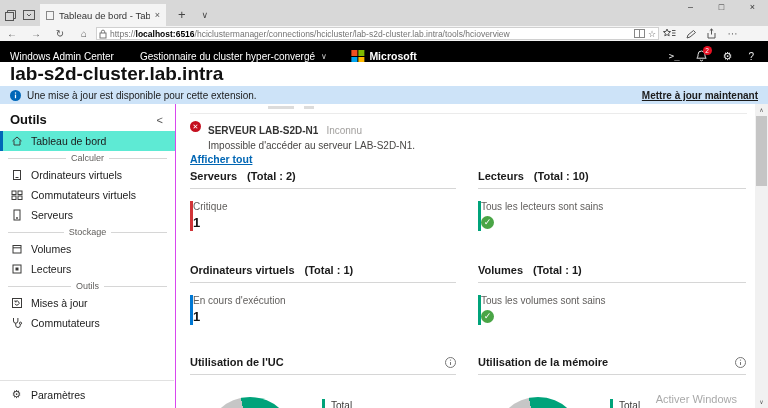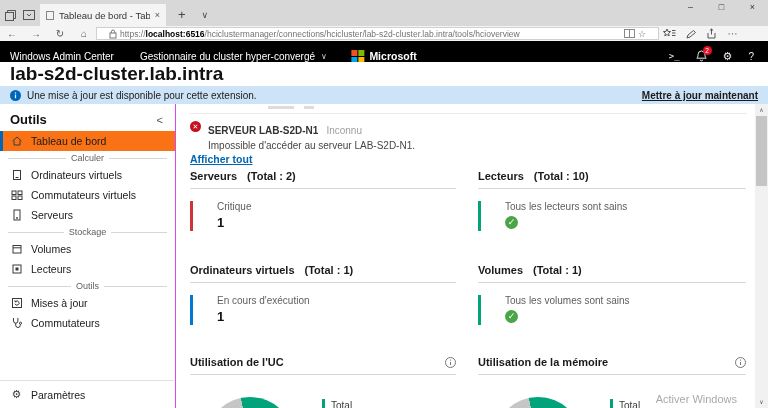--- a/index.html
+++ b/index.html
@@ -15,21 +15,21 @@
   .tab-title { flex:1; white-space:nowrap; overflow:hidden; }
   .tab-close { font-size:9px; color:#555; cursor:default; }
   .newtab { font-size:13px; color:#444; margin-left:12px; line-height:22px; }
   .tabchev { font-size:9px; color:#444; margin-left:16px; line-height:22px; }
   .win-controls { position:absolute; top:0; right:0; display:flex; }
   .win-btn { width:31px; height:14px; text-align:center; font-size:9px; color:#333; line-height:14px; }
 
   
   .addressbar { position:absolute; top:26px; left:0; right:0; height:15px; background:#f4f4f4; display:flex; align-items:center; }
   .nav-btn { width:24px; text-align:center; font-size:10px; color:#555; }
-  .url-field { height:13px; width:563px; background:#fff; border:1px solid #d0d0d0; display:flex; align-items:center; padding:0 12px; font-size:8.5px; color:#737373; gap:3px; }
+  .url-field { height:13px; width:563px; background:#fff; border:1px solid #d0d0d0; display:flex; align-items:center; padding:0 2px; font-size:8.5px; color:#737373; gap:3px; }
   .url-text { flex:1; white-space:nowrap; overflow:hidden; }
   .url-host { color:#000; font-weight:bold; }
   .ab-icon { width:21px; display:flex; justify-content:center; align-items:center; color:#666; font-size:10px; }
 
   
   .wacbar { position:absolute; top:41px; left:0; right:0; height:30px; background:#000; color:#fff; display:flex; align-items:center; font-size:10px; }
   .wac-product { padding-left:10px; }
   .wac-solution { margin-left:26px; display:flex; align-items:center; gap:6px; }
   .wac-chev { font-size:8px; color:#ccc; }
   .ms-logo { position:absolute; left:50%; transform:translateX(-50%); display:flex; align-items:center; gap:5px; }
@@ -53,21 +53,21 @@
   
   .sidebar { position:absolute; top:104px; left:0; width:176px; bottom:0; background:#fff; border-right:1px solid #d946ef; }
   .sb-header { display:flex; justify-content:space-between; align-items:center; padding:8px 12px 4px 10px; }
   .sb-title { font-size:13px; font-weight:bold; color:#111; }
   .sb-collapse { font-size:11px; color:#555; }
   .sb-search { margin:3px 10px 6px 10px; position:relative; }
   .sb-search input { width:100%; height:18px; border:1px solid #8f8f8f; background:#fff; font-size:10px; padding:0 18px 0 6px; color:#333; font-family:"Liberation Sans",sans-serif; }
   .sb-search input::placeholder { color:#767676; }
   .sb-search .mag { position:absolute; right:4px; top:3px; }
   .sb-item { display:flex; align-items:center; height:20px; padding-left:7px; gap:8px; font-size:10.5px; color:#1a1a1a; border-left:3px solid transparent; }
-  .sb-item.selected { background:#f97316; border-left-color:#0067b8; }
+  .sb-item.selected { background:#5eead4; border-left-color:#0067b8; }
   .sb-icon { width:13px; display:flex; justify-content:center; color:#3b3a39; }
   .sb-section { display:flex; align-items:center; height:14px; padding:0 8px; gap:5px; font-size:9px; color:#605e5c; }
   .sb-section .line { flex:1; border-top:1px solid #d6d6d6; }
   .sb-footer { position:absolute; bottom:0; left:0; right:1px; border-top:1px solid #e1e1e1; background:#fff; padding:3px 0; }
   .sb-footer .sb-item { height:21px; }
 
   
   .content { position:absolute; top:104px; left:176px; right:13px; bottom:0; background:#fff; }
   .cut-frag { position:absolute; background:#dcdcdc; height:3px; top:2px; }
   .content-top-divider { position:absolute; top:9px; left:14px; right:8px; border-top:1px solid #ebebeb; }
@@ -77,21 +77,21 @@
   .alert-state { font-size:10px; color:#a19f9d; font-weight:normal; margin-left:8px; }
   .alert-msg { font-size:10px; color:#484644; margin-top:2px; }
   .show-all { position:absolute; top:49px; left:14px; font-size:10.5px; font-weight:bold; color:#0066b4; text-decoration:underline; }
 
   .card { position:absolute; }
   .col1 { left:14px; width:266px; } .col2 { left:302px; width:268px; }
   .row1 { top:66px; } .row2 { top:160px; } .row3 { top:252px; }
   .card-head { display:flex; align-items:center; gap:10px; font-size:11px; font-weight:bold; color:#1a1a1a; }
   .card-head .spacer { margin-left:auto; }
   .card-div { border-top:1px solid #d6d6d6; margin-top:6px; }
-  .status { display:flex; gap:24px; margin-top:12px; }
+  .status { display:flex; gap:0; margin-top:12px; }
   .sbar { width:3px; height:30px; flex:none; }
   .sbar.red { background:#d13438; } .sbar.blue { background:#0078d4; } .sbar.teal { background:#00a37a; }
   .status-label { font-size:10px; color:#605e5c; }
   .status-value { font-size:13px; font-weight:bold; color:#111; margin-top:3px; }
   .check { width:13px; height:13px; border-radius:50%; background:#4aa546; color:#fff; font-size:9px; line-height:13px; text-align:center; margin-top:4px; }
 
   .chart-body { display:flex; margin-top:22px; }
   .donut { position:relative; width:88px; height:88px; border-radius:50%; margin-left:16px; flex:none;
            background:conic-gradient(#00a37a 0deg 138deg, #c6c6c6 138deg 348deg, #00a37a 348deg 360deg); }
   .donut::after { content:""; position:absolute; inset:11px; border-radius:50%; background:#fff; }

